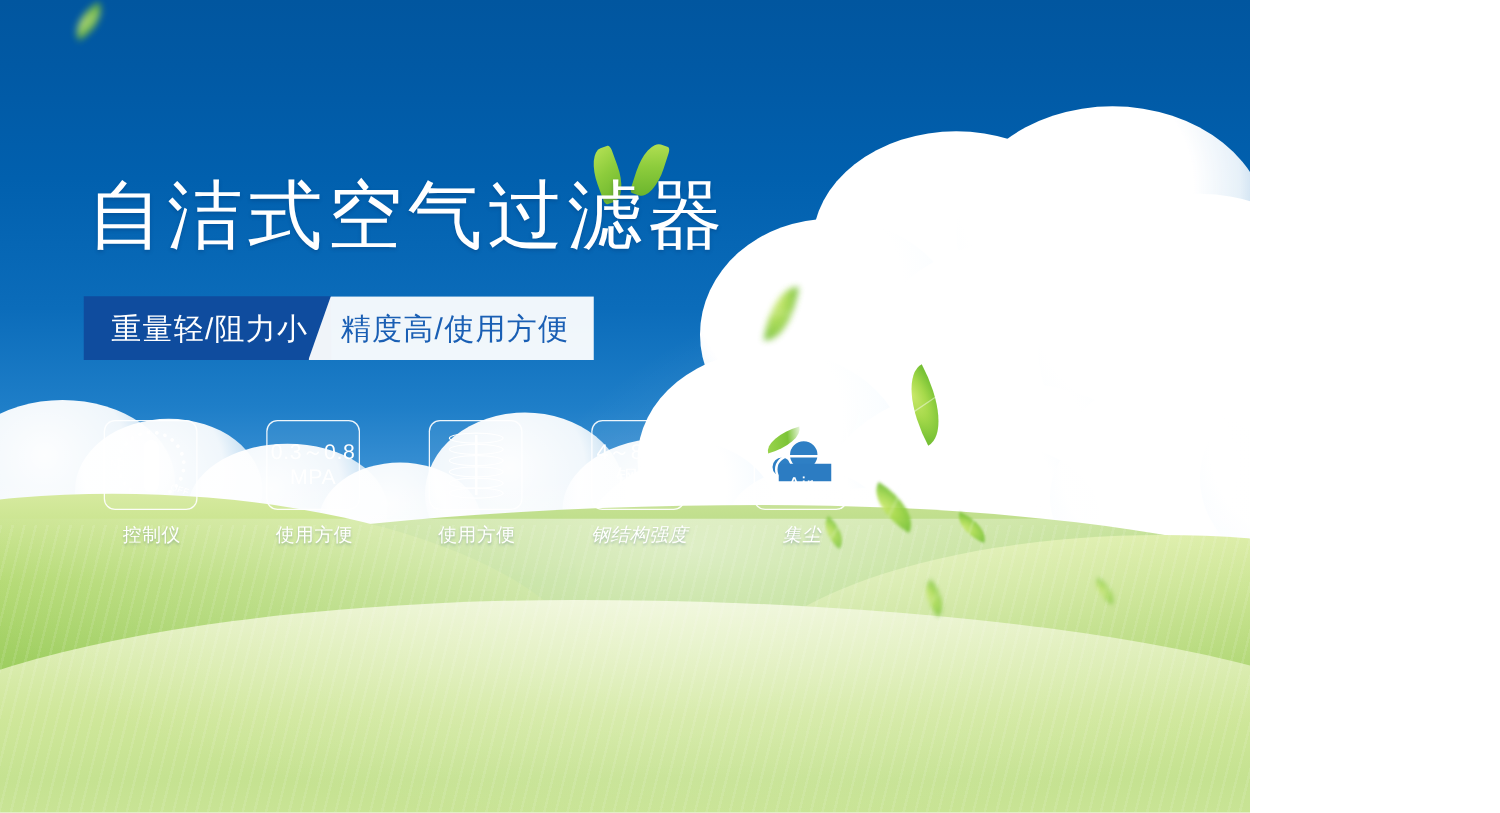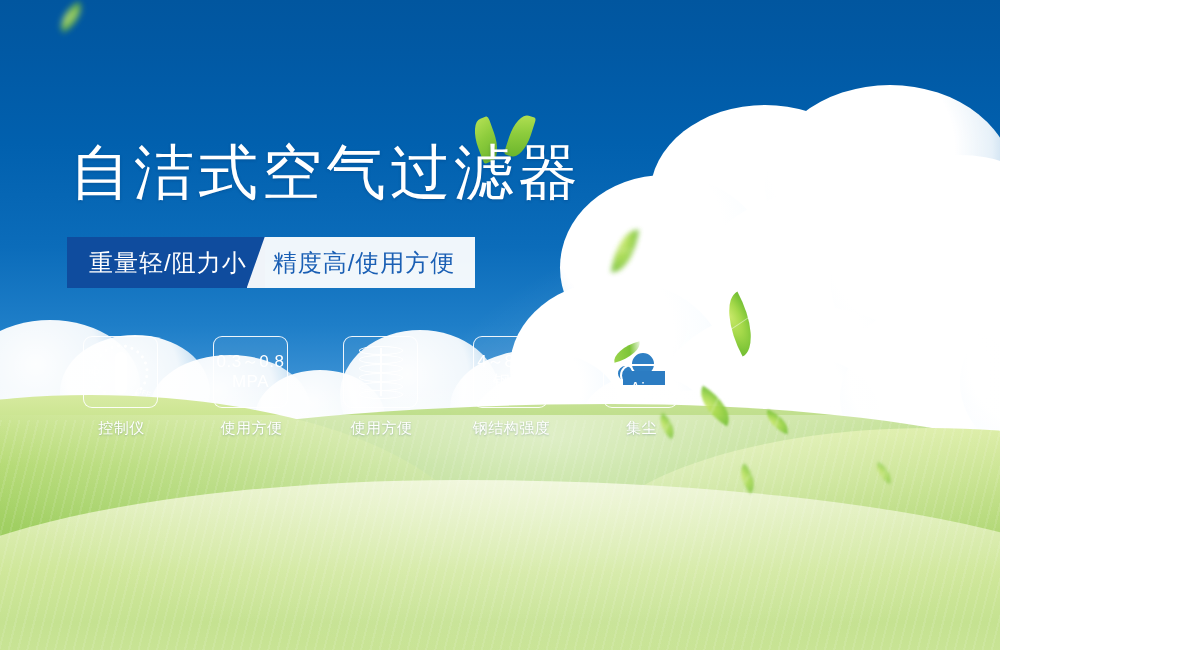--- a/index.html
+++ b/index.html
@@ -276,21 +276,21 @@
   .flabel {
     margin-top: 11px;
     text-align: center;
     color: #ffffff;
     font-size: 15px;
     white-space: nowrap;
     letter-spacing: .5px;
     text-shadow: 0 1px 2px rgba(0,50,100,0.25);
   }
   .feature:nth-child(4) .flabel,
-  .feature:nth-child(5) .flabel { margin-left: -8px; margin-right: -8px; }
+  .feature:nth-child(5) .flabel { margin-left: -8px; margin-right: -8px; font-style: italic; }
 
   
   .dial { position: relative; width: 60px; height: 58px; }
   .dial .needle {
     position: absolute;
     left: 50%; top: 9px;
     margin-left: -6px;
     width: 12px; height: 42px;
     background: #ffffff;
     border-radius: 6px;

